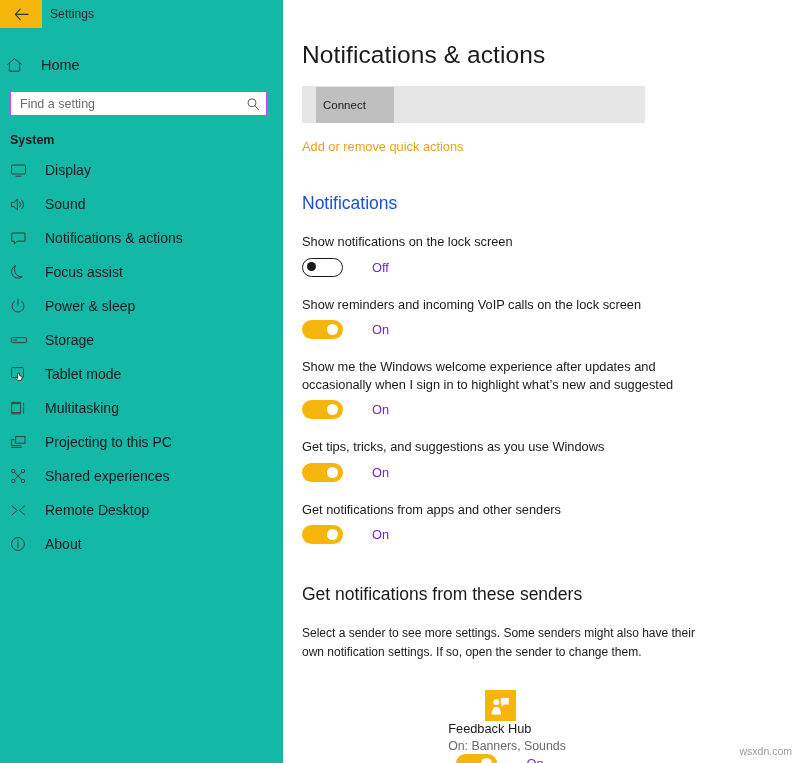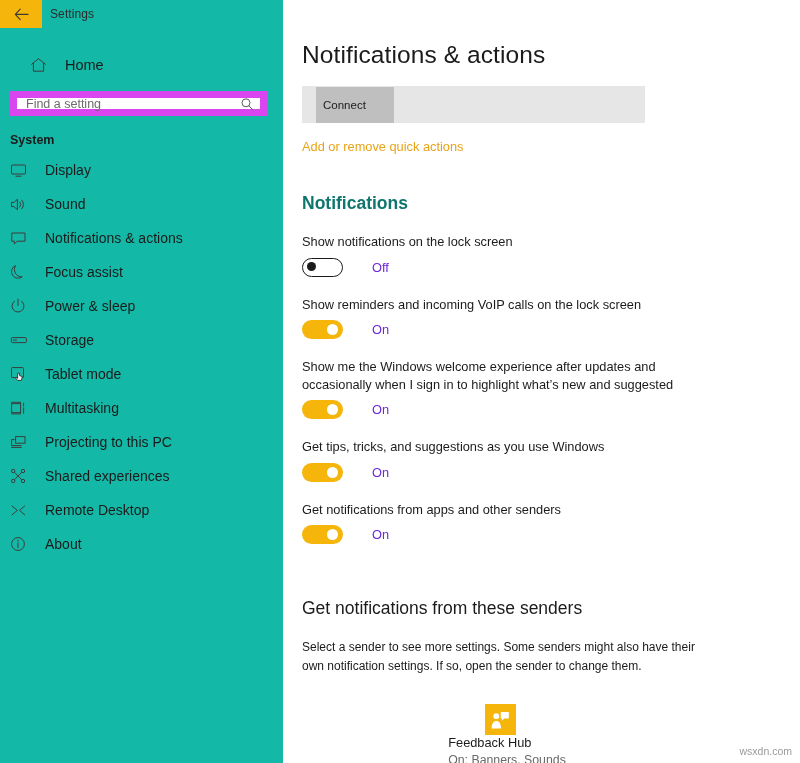--- a/index.html
+++ b/index.html
@@ -56,34 +56,34 @@
     font-size: 12px;
     color: #2b2b2b;
     letter-spacing: .1px;
   }
 
   .home-row {
     display: flex;
     align-items: center;
     height: 36px;
     margin-top: 19px;
-    padding-left: 30px;
+    padding-left: 6px;
     cursor: pointer;
   }
   .home-row .ic { width: 24px; display: flex; align-items: center; }
   .home-label {
     font-size: 14.5px;
     color: #1b1b1b;
     padding-left: 11px;
   }
 
   .search-wrap {
     margin: 8px 16px 0 10px;
     height: 25px;
-    border: 7px solid #d946ef;
+    border: 1px solid #d946ef;
     background: #ffffff;
     display: flex;
     align-items: center;
     padding: 0 6px 0 9px;
   }
   .search-input {
     flex: 1;
     border: none;
     outline: none;
     font-family: "Liberation Sans", sans-serif;
@@ -166,22 +166,22 @@
   .link-amber {
     display: inline-block;
     margin-top: 16px;
     font-size: 12.8px;
     color: #e8a317;
     cursor: pointer;
   }
 
   .h2 {
     font-size: 17.5px;
-    font-weight: bold;
-    color: #0f766e;
+    font-weight: normal;
+    color: #1d4ed8;
     margin-top: 38px;
   }
 
   .setting { margin-top: 19px; }
   .setting:first-of-type { margin-top: 22px; }
 
   .setting-label {
     font-size: 12.8px;
     color: #1b1b1b;
     line-height: 17.5px;
@@ -231,21 +231,21 @@
   .toggle-state {
     font-size: 12.8px;
     color: #6d28d9;
     padding-left: 29px;
   }
 
   .h2-senders {
     font-size: 17.5px;
     font-weight: normal;
     color: #1b1b1b;
-    margin-top: 54px;
+    margin-top: 40px;
   }
 
   .desc {
     font-size: 12px;
     color: #1b1b1b;
     line-height: 19px;
     max-width: 408px;
     margin-top: 19px;
   }
 

